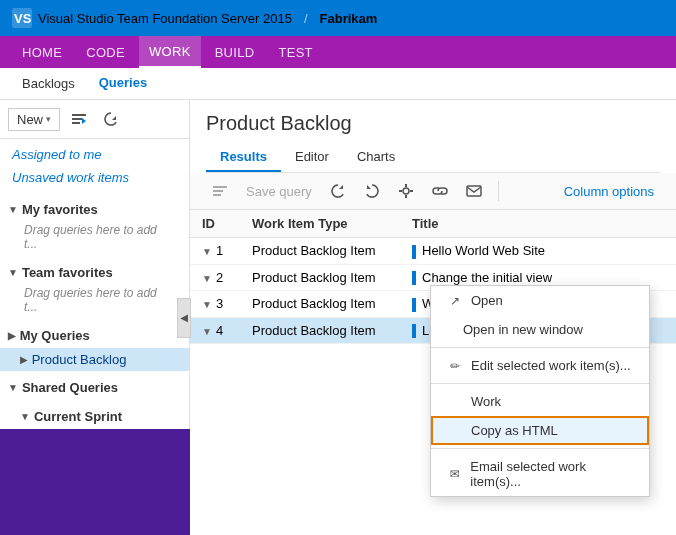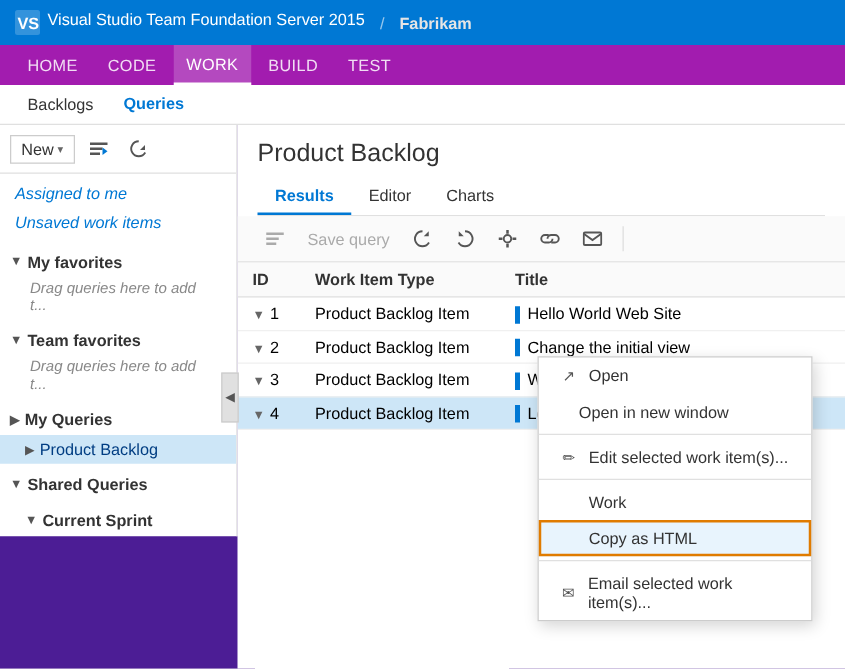--- a/index.html
+++ b/index.html
@@ -9,34 +9,35 @@
     .top-bar {
       background: #0078d4;
       height: 36px;
       display: flex;
       align-items: center;
       padding: 0 12px;
       gap: 8px;
     }
     .top-bar-logo {
       display: flex;
+      align-items: center;
       gap: 6px;
-      color: #ffffff;
+      color: #000000;
       font-size: 13px;
     }
     .vs-logo {
       width: 20px;
       height: 20px;
     }
     .top-bar-separator {
       color: rgba(255,255,255,0.6);
       margin: 0 4px;
     }
     .top-bar-project {
-      color: #e5e5e5;
+      color: #000000;
       font-weight: bold;
       font-size: 13px;
     }
 
     
     .nav-bar {
       background: #a21caf;
       height: 32px;
       display: flex;
       align-items: center;
@@ -501,20 +502,23 @@
         </svg>
       </button>
       <button class="toolbar-btn" title="Email">
         <svg width="16" height="16" viewBox="0 0 16 16">
           <rect x="1" y="3" width="14" height="10" rx="1" stroke="#555" stroke-width="1.5" fill="none"></rect>
           <polyline points="1,4 8,9 15,4" stroke="#555" stroke-width="1.5" fill="none"></polyline>
         </svg>
       </button>
       <div class="toolbar-separator"></div>
       <div class="toolbar-spacer"></div>
+      <button class="column-options-btn">
+        <span>Column options</span>
+      </button>
     </div>
 
     <div style="overflow-x:auto;">
       <table class="query-table">
         <thead>
           <tr>
             <th class="th-id">ID</th>
             <th class="th-type">Work Item Type</th>
             <th class="th-title">Title</th>
           </tr>

